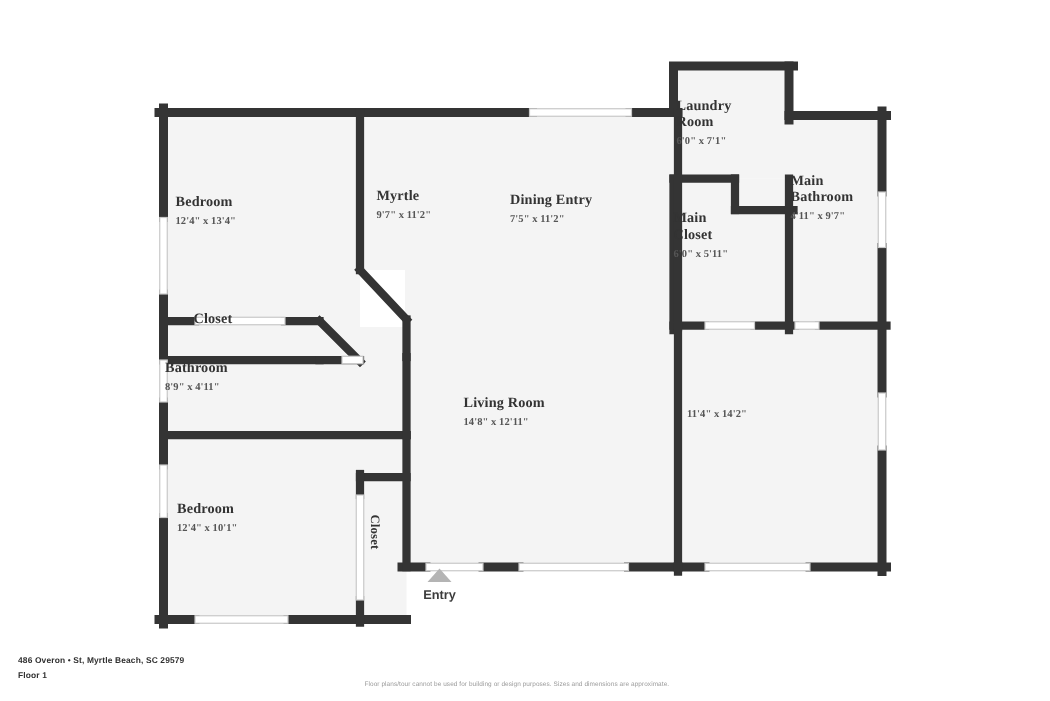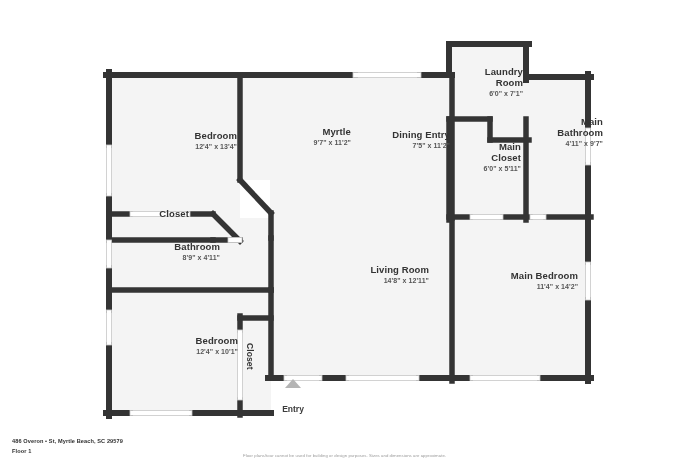--- a/index.html
+++ b/index.html
@@ -19,24 +19,25 @@
   #plan-canvas {
     position: absolute;
     left: 0;
     top: 0;
     width: 700px;
     height: 467px;
   }
 
   .room-label {
     position: absolute;
-    text-align: right;
+    text-align: left;
     line-height: 1.18;
     pointer-events: none;
     white-space: nowrap;
+    font-family: Liberation Serif, serif;
   }
   .room-label .rl-name {
     display: block;
     font-size: 9.5px;
     font-weight: bold;
     color: #333333;
     letter-spacing: 0.1px;
   }
   .room-label .rl-dims {
     display: block;
@@ -68,21 +69,21 @@
     height: 0;
     margin: 0 auto;
     border-left: 8px solid transparent;
     border-right: 8px solid transparent;
     border-bottom: 9px solid #b4b4b4;
   }
   .entry-caption {
     font-size: 8.5px;
     font-weight: bold;
     color: #3c3c3c;
-    margin-top: 16px;
+    margin-top: 3px;
   }
 
   .footer-left {
     position: absolute;
     left: 12px;
     bottom: 10px;
     line-height: 1.9;
   }
   .footer-address {
     font-size: 5.6px;
@@ -263,21 +264,20 @@
   <span class="rl-name">Bathroom</span>
   <span class="rl-dims">8'9" x 4'11"</span>
 </div>
 
 <div class="room-label" style="left:309px; top:264px; width:120px;">
   <span class="rl-name">Living Room</span>
   <span class="rl-dims">14'8" x 12'11"</span>
 </div>
 
 <div class="room-label" style="left:458px; top:270px; width:120px;">
-  <span class="rl-name">Main Bedroom</span>
   <span class="rl-dims">11'4" x 14'2"</span>
 </div>
 
 <div class="room-label" style="left:118px; top:335px; width:120px;">
   <span class="rl-name">Bedroom</span>
   <span class="rl-dims">12'4" x 10'1"</span>
 </div>
 
 <div class="room-label" style="left:129px; top:208px; width:60px;">
   <span class="rl-name">Closet</span>

